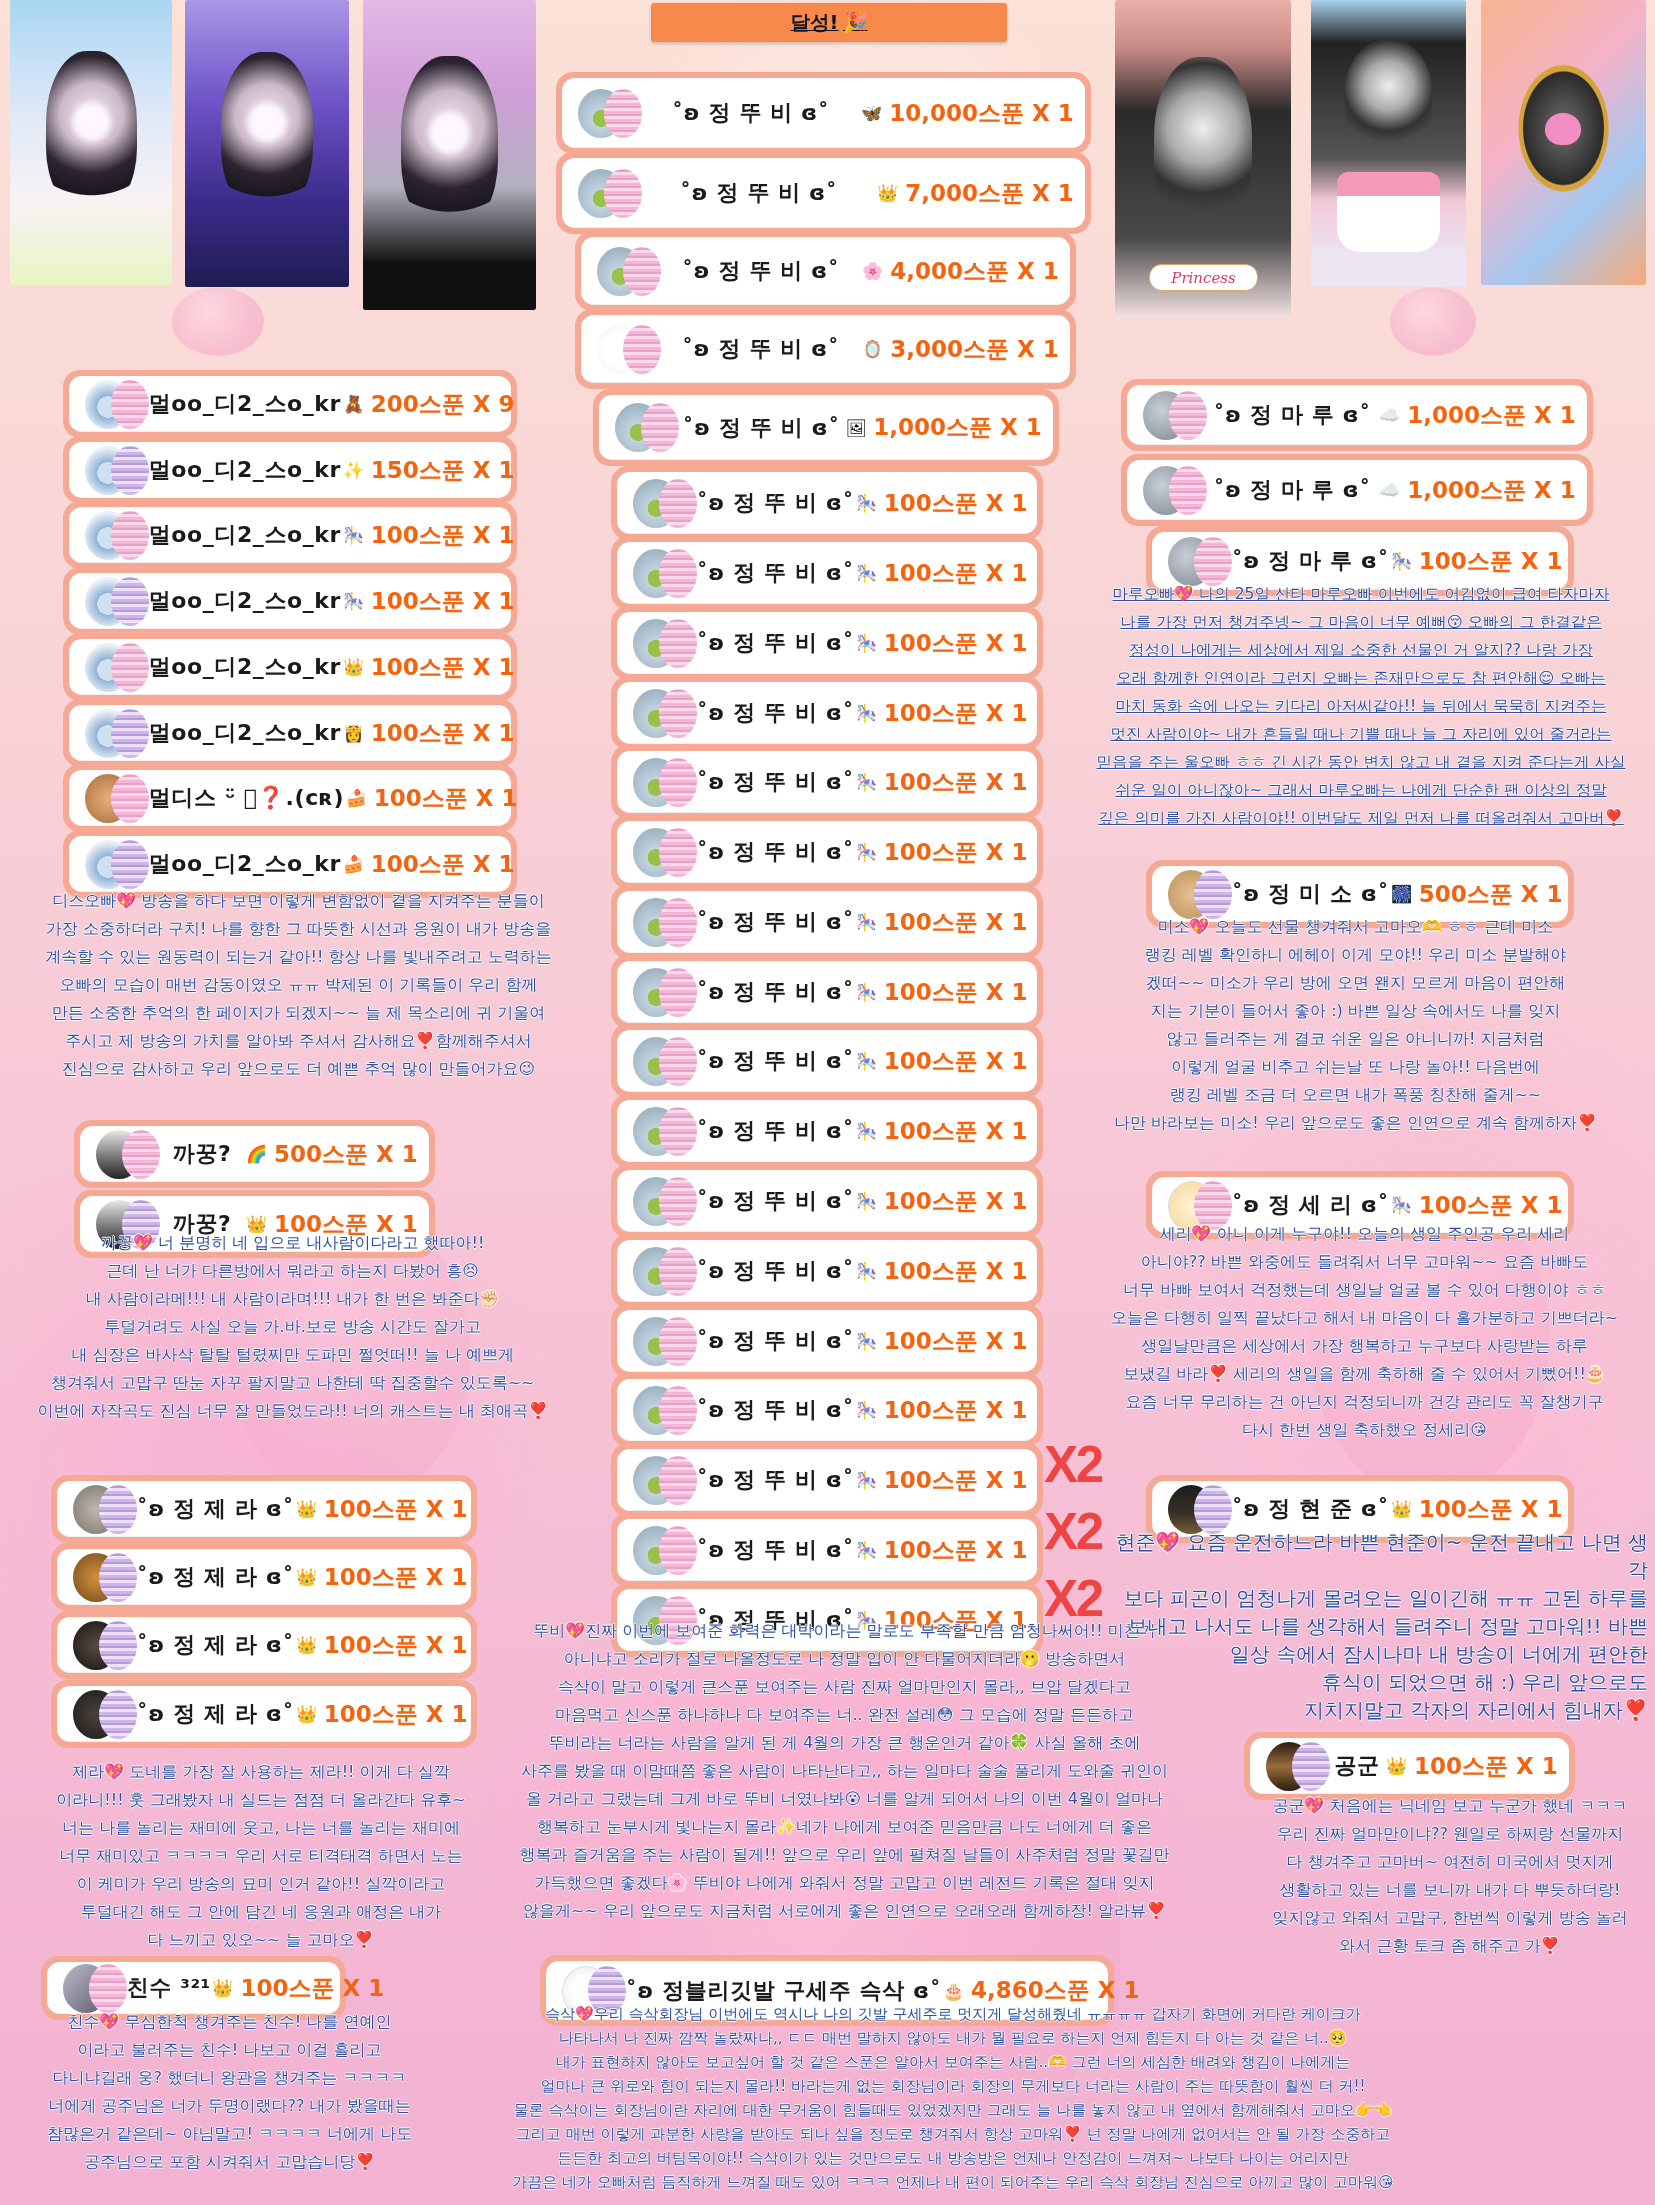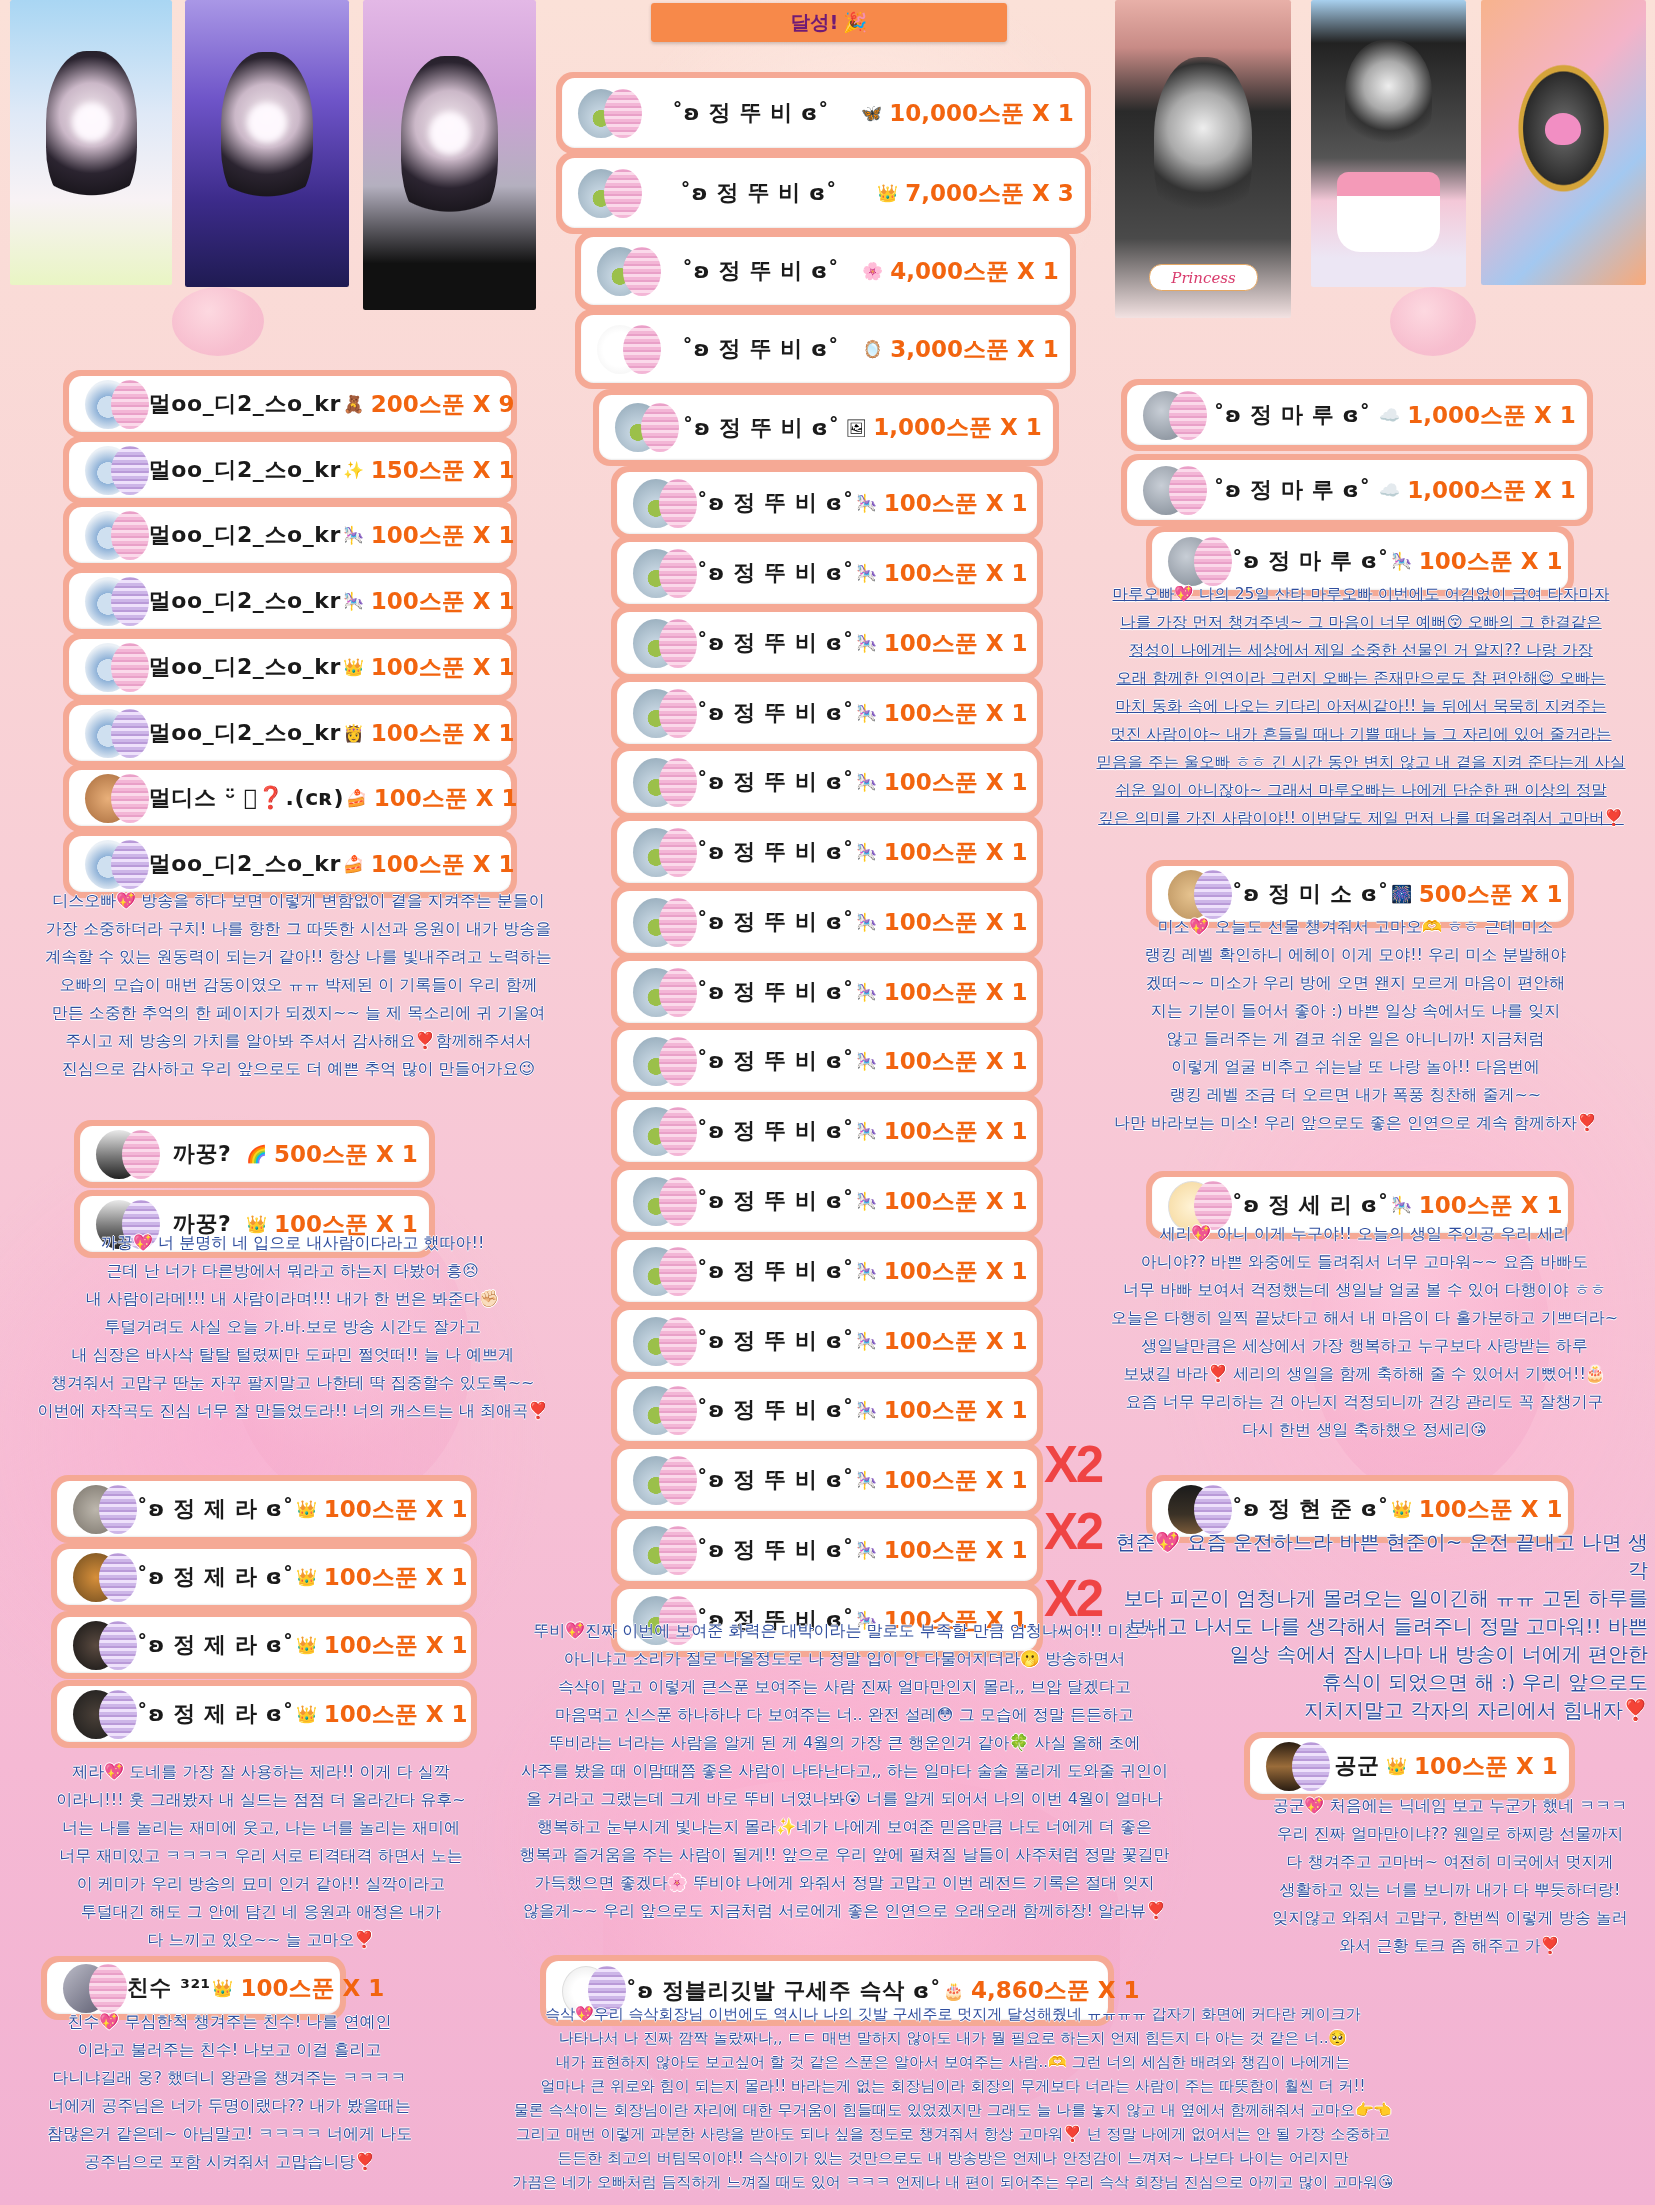--- a/index.html
+++ b/index.html
@@ -10,22 +10,22 @@
       radial-gradient(ellipse 402px 517px at 1436px 1321px, rgba(255,180,210,.55), transparent 70%),
       radial-gradient(ellipse 459px 459px at 230px 1436px, rgba(250,170,210,.6), transparent 70%),
       radial-gradient(ellipse 345px 287px at 861px 172px, rgba(255,235,228,.9), transparent 70%),
       linear-gradient(180deg,#fbe1d8 0%,#f9d6d6 25%,#f7c6d6 55%,#f5b9d4 80%,#f2b2d2 100%);
   }
   .photo{position:absolute;border-radius:2.3px;overflow:hidden;}
   .photo .face{position:absolute;left:22%;top:18%;width:56%;height:56%;border-radius:45% 45% 40% 40%;
     background:radial-gradient(circle at 50% 40%,#f3e9ef 0%,#cbb8c8 30%,#2b2430 55%,#1b171e 75%,transparent 76%);}
   .photo .blur{position:absolute;left:38%;top:36%;width:24%;height:14%;border-radius:50%;background:rgba(255,250,255,.95);filter:blur(3.4px);}
   .banner{position:absolute;left:651px;top:2.9px;width:356px;height:39px;background:#f7894a;border-radius:3.4px;
-    box-shadow:0 1.7px 3.4px rgba(0,0,0,.18);display:flex;align-items:center;justify-content:center;color:#701a75;
-    font-size:19.5px;font-weight:bold;gap:4.6px;}
+    box-shadow:0 1.7px 3.4px rgba(0,0,0,.18);display:flex;align-items:center;justify-content:center;color:#0f172a;
+    font-size:19.5px;font-weight:bold;gap:4.6px;text-decoration:underline;}
   .card{position:absolute;background:#f5a995;border-radius:17px;padding:5.7px;box-sizing:border-box;margin-top:16px;}
   .card .in{background:#fff;border-radius:12.6px;height:100%;display:flex;align-items:center;box-sizing:border-box;padding:0 11.5px 0 16px;box-shadow:inset 0 -1.1px 1.7px rgba(0,0,0,.08);}
   .av{position:relative;flex:0 0 auto;width:64px;height:49px;}
   .av .a1{position:absolute;left:0;top:0;width:46px;height:49px;border-radius:50%;}
   .av .a2{position:absolute;left:26.4px;top:0;width:38px;height:49px;border-radius:50%;
     background:repeating-linear-gradient(0deg,#f3b6d6 0 3.4px,#fbd9ea 3.4px 5.7px,#e9a0c8 5.7px 8px);}
   .av .a2.lav{background:repeating-linear-gradient(0deg,#cdb6e8 0 3.4px,#eee1fb 3.4px 5.7px,#b99ad8 5.7px 8px);}
   .name{flex:1 1 auto;font-size:22px;font-weight:bold;color:#1a1a1a;text-align:center;white-space:nowrap;letter-spacing:0.6px;}
   .gift{flex:0 0 auto;width:25px;height:25px;margin-right:4.6px;display:flex;align-items:center;justify-content:center;font-size:17px;}
   .amt{flex:0 0 auto;font-size:23px;font-weight:bold;color:#f2640f;white-space:nowrap;}
@@ -86,21 +86,21 @@
       </div>
     </div>
     <div class="card" style="left: 556px; top: 136px; width: 535px; height: 82px;">
       <div class="in">
         <div class="av">
           <div class="a1" style="background:radial-gradient(circle at 50% 60%,#9bc04a 0 22%,#c3d3df 23%,#8ea5b5 100%)"></div>
           <div class="a2"></div>
         </div>
         <div class="name">˚ʚ 정 뚜 비 ɞ˚</div>
         <div class="gift">👑</div>
-        <div class="amt">7,000스푼 X 3</div>
+        <div class="amt">7,000스푼 X 1</div>
       </div>
     </div>
     <div class="card" style="left: 575px; top: 215px; width: 501px; height: 80px;">
       <div class="in">
         <div class="av">
           <div class="a1" style="background:radial-gradient(circle at 50% 60%,#9bc04a 0 22%,#c3d3df 23%,#8ea5b5 100%)"></div>
           <div class="a2"></div>
         </div>
         <div class="name">˚ʚ 정 뚜 비 ɞ˚</div>
         <div class="gift">🌸</div>

